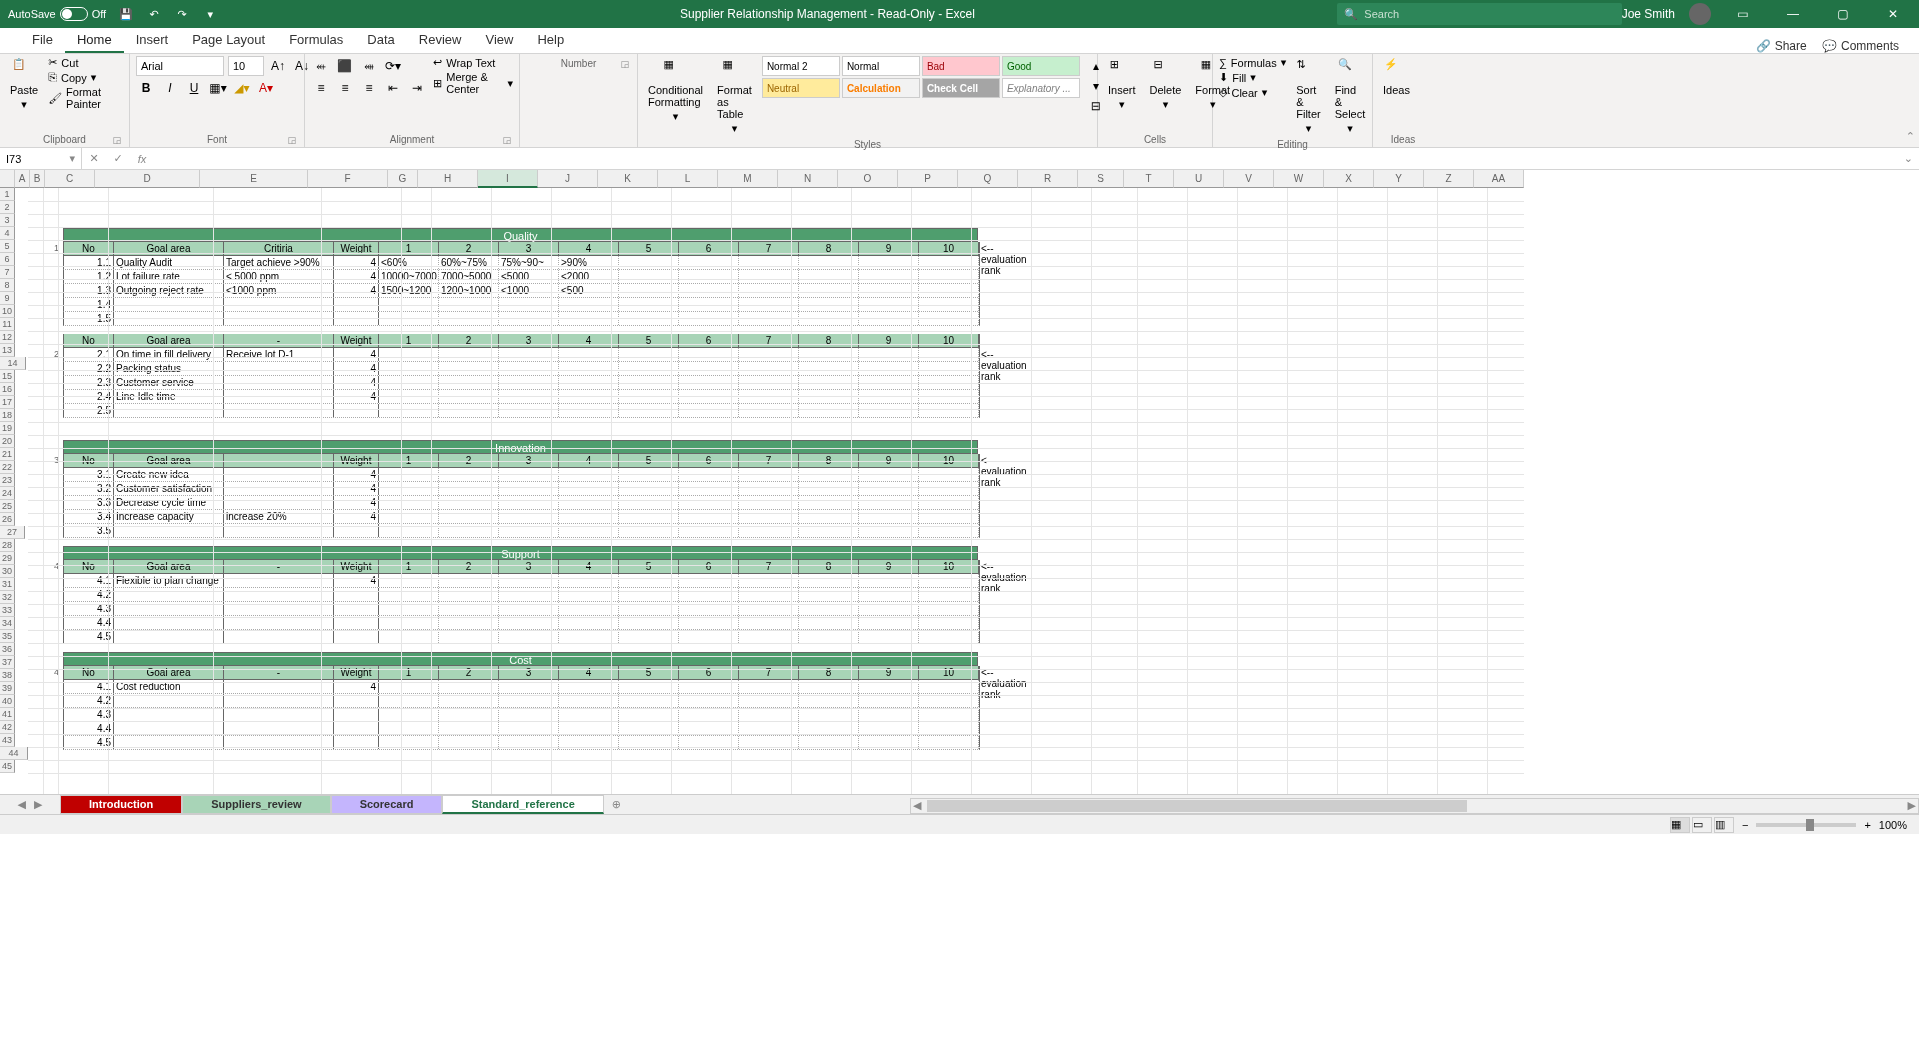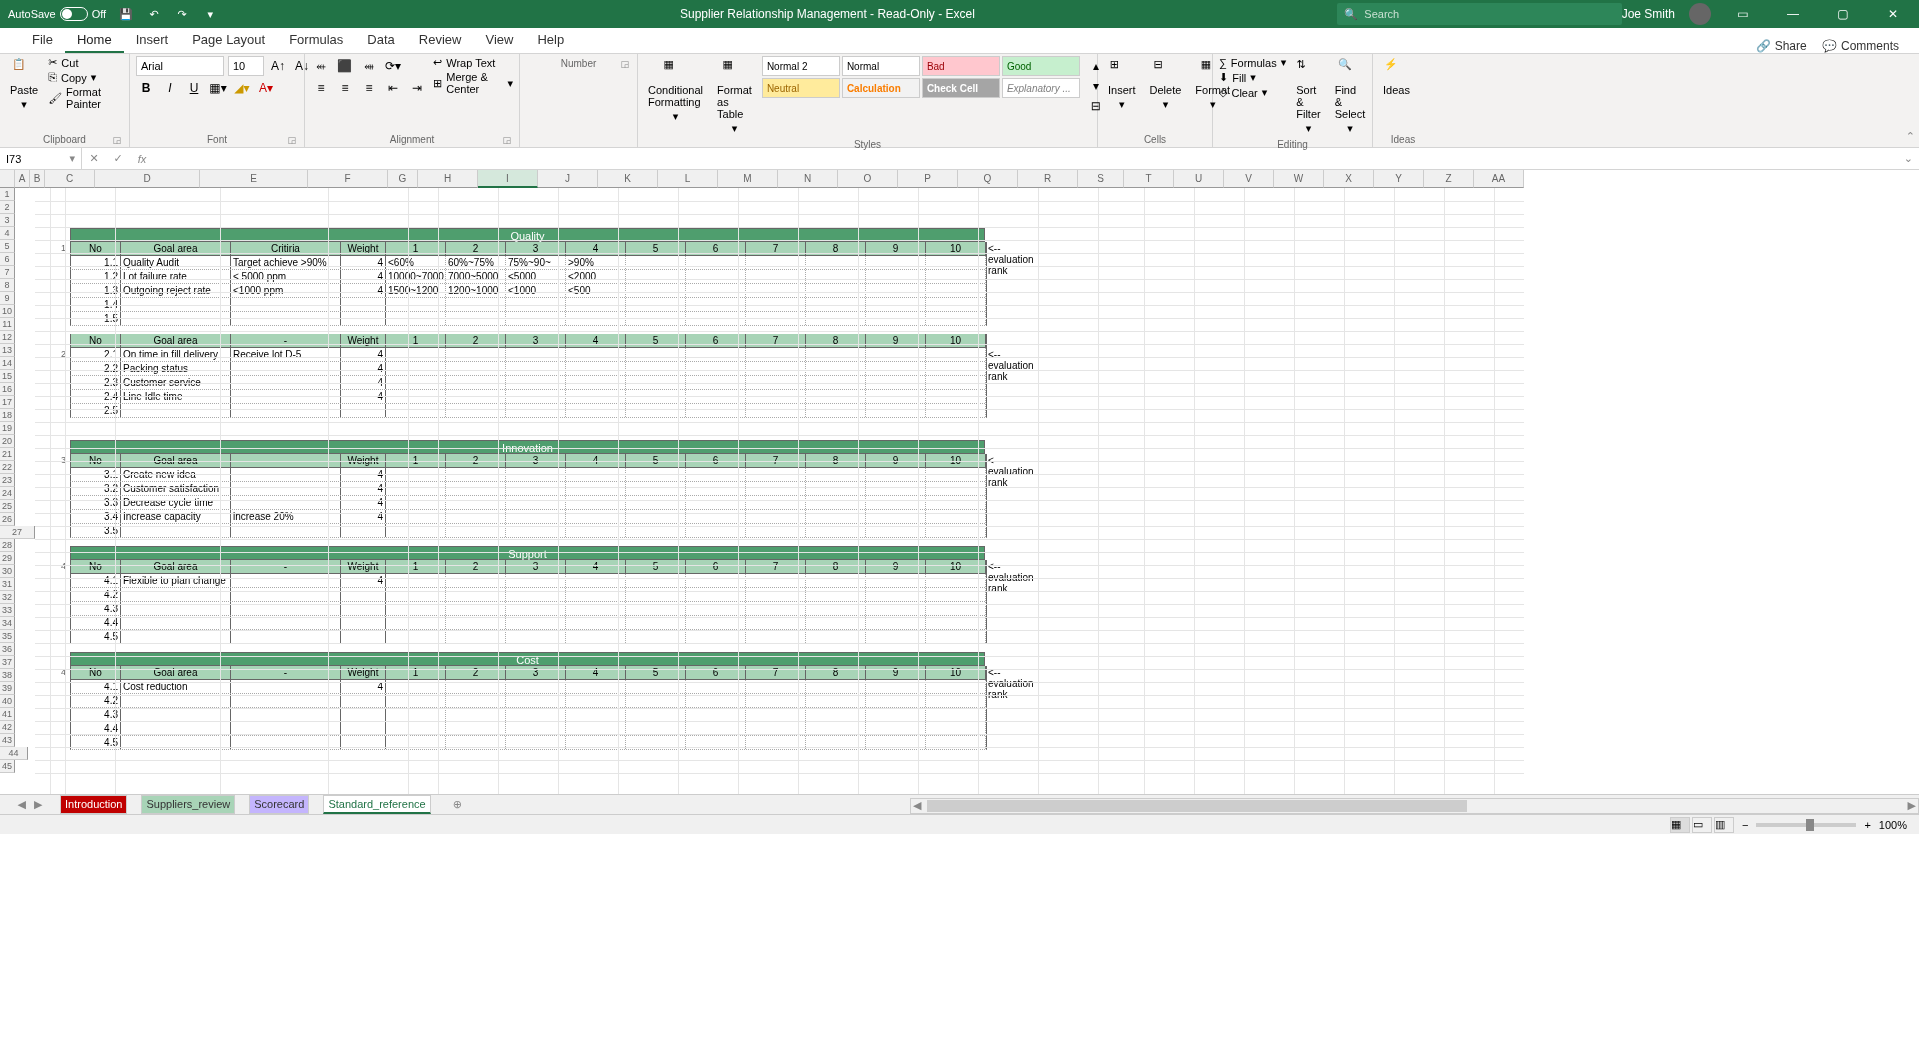--- a/index.html
+++ b/index.html
@@ -52,21 +52,21 @@
     .sec-title { height: 14px; background: #4f9e6e; color: #fff; text-align: center; font-size: 11px; line-height: 14px; border: 1px solid #666; }
     .sec-head { display: flex; background: #a8d4b7; border: 1px solid #666; border-top: none; }
     .sec-head .cell { border-right: 1px solid #666; text-align: center; font-size: 10px; line-height: 13px; height: 13px; }
     .sec-row { display: flex; border-left: 1px solid #666; border-right: 1px solid #666; border-bottom: 1px dotted #aaa; }
     .sec-row:last-child { border-bottom: 1px solid #666; }
     .sec-row .cell { border-right: 1px dotted #aaa; font-size: 10px; line-height: 13px; height: 13px; padding: 0 2px; }
     .sec-row .cell.solid { border-right: 1px solid #666; }
     
     .sheet-tabs-row { height: 20px; background: #f0f0f0; display: flex; align-items: center; border-top: 1px solid #ccc; }
     .nav-arrows { width: 60px; display: flex; justify-content: center; gap: 8px; color: #888; }
-    .sheet-tab { padding: 2px 4px; font-size: 11px; border: 1px solid #ccc; margin-right: 14px; }
+    .sheet-tab { padding: 2px 28px; font-size: 11px; border: 1px solid #ccc; margin-right: 0; font-weight: bold; }
     .statusbar { height: 20px; background: #f0f0f0; display: flex; align-items: center; border-top: 1px solid #ccc; padding: 0 12px; font-size: 11px; }
     .sb-right { margin-left: auto; display: flex; align-items: center; gap: 8px; }
     .view-btns { display: flex; gap: 2px; }
     .view-btn { width: 20px; height: 16px; border: 1px solid #ccc; }
     .zoom-slider { width: 100px; height: 4px; background: #ccc; position: relative; }
     .zoom-slider::after { content: ''; position: absolute; width: 8px; height: 12px; background: #888; left: 50%; top: -4px; }
     
     .hscroll { position: absolute; bottom: 0; right: 0; left: 910px; height: 16px; background: #f0f0f0; border: 1px solid #ccc; }
     .hscroll-thumb { position: absolute; left: 16px; width: 540px; height: 12px; top: 1px; background: #cdcdcd; }
   </style>
@@ -320,34 +320,34 @@
           <div class="row-hdr" style="width: 15px;">4</div>
           <div class="row-hdr" style="width: 15px;">5</div>
           <div class="row-hdr" style="width: 15px;">6</div>
           <div class="row-hdr" style="width: 15px;">7</div>
           <div class="row-hdr" style="width: 15px;">8</div>
           <div class="row-hdr" style="width: 15px;">9</div>
           <div class="row-hdr" style="width: 15px;">10</div>
           <div class="row-hdr" style="width: 15px;">11</div>
           <div class="row-hdr" style="width: 15px;">12</div>
           <div class="row-hdr" style="width: 15px;">13</div>
-          <div class="row-hdr" style="width: 15px;">14</div>
+          <div class="row-hdr" style="width: 26px;">14</div>
           <div class="row-hdr" style="width: 15px;">15</div>
           <div class="row-hdr" style="width: 15px;">16</div>
           <div class="row-hdr" style="width: 15px;">17</div>
           <div class="row-hdr" style="width: 15px;">18</div>
           <div class="row-hdr" style="width: 15px;">19</div>
           <div class="row-hdr" style="width: 15px;">20</div>
           <div class="row-hdr" style="width: 15px;">21</div>
           <div class="row-hdr" style="width: 15px;">22</div>
           <div class="row-hdr" style="width: 15px;">23</div>
           <div class="row-hdr" style="width: 15px;">24</div>
           <div class="row-hdr" style="width: 15px;">25</div>
           <div class="row-hdr" style="width: 15px;">26</div>
-          <div class="row-hdr" style="width: 35px;">27</div>
+          <div class="row-hdr" style="width: 25px;">27</div>
           <div class="row-hdr" style="width: 15px;">28</div>
           <div class="row-hdr" style="width: 15px;">29</div>
           <div class="row-hdr" style="width: 15px;">30</div>
           <div class="row-hdr" style="width: 15px;">31</div>
           <div class="row-hdr" style="width: 15px;">32</div>
           <div class="row-hdr" style="width: 15px;">33</div>
           <div class="row-hdr" style="width: 15px;">34</div>
           <div class="row-hdr" style="width: 15px;">35</div>
           <div class="row-hdr" style="width: 15px;">36</div>
           <div class="row-hdr" style="width: 15px;">37</div>
@@ -477,21 +477,21 @@
                 <div class="cell" style="width: 60px;">5</div>
                 <div class="cell" style="width: 60px;">6</div>
                 <div class="cell" style="width: 60px;">7</div>
                 <div class="cell" style="width: 60px;">8</div>
                 <div class="cell" style="width: 60px;">9</div>
                 <div class="cell" style="width: 60px;">10</div>
               </div>
               <div class="sec-row">
                 <div class="cell solid" style="width: 50px; text-align: right;">2.1</div>
                 <div class="cell solid" style="width: 110px;">On time in fill delivery</div>
-                <div class="cell solid" style="width: 110px;">Receive lot D-5</div>
+                <div class="cell solid" style="width: 110px;">Receive lot D-1</div>
                 <div class="cell solid" style="width: 45px; text-align: right;">4</div>
                 <div class="cell" style="width: 60px;"></div>
                 <div class="cell" style="width: 60px;"></div>
                 <div class="cell" style="width: 60px;"></div>
                 <div class="cell" style="width: 60px;"></div>
                 <div class="cell" style="width: 60px;"></div>
                 <div class="cell" style="width: 60px;"></div>
                 <div class="cell" style="width: 60px;"></div>
                 <div class="cell" style="width: 60px;"></div>
                 <div class="cell" style="width: 60px;"></div>

